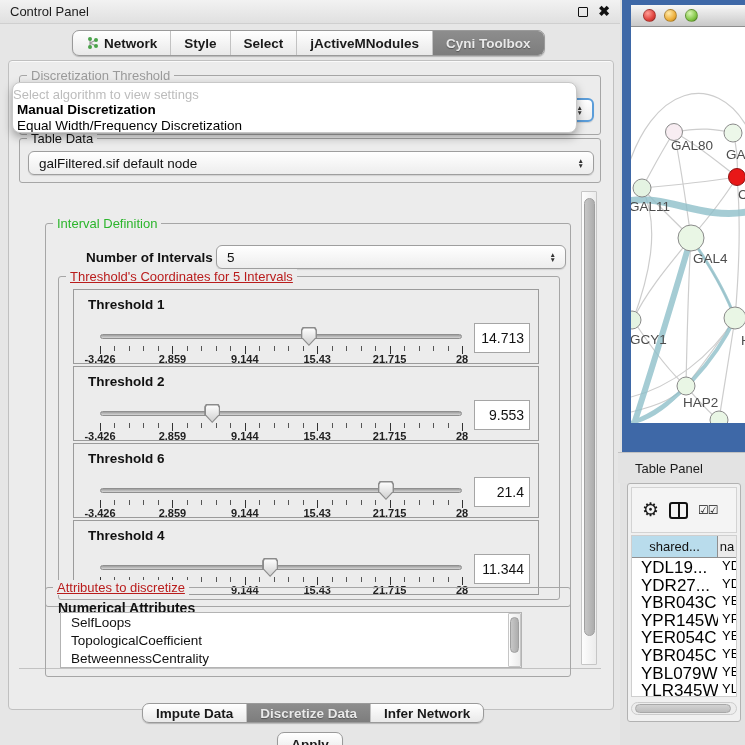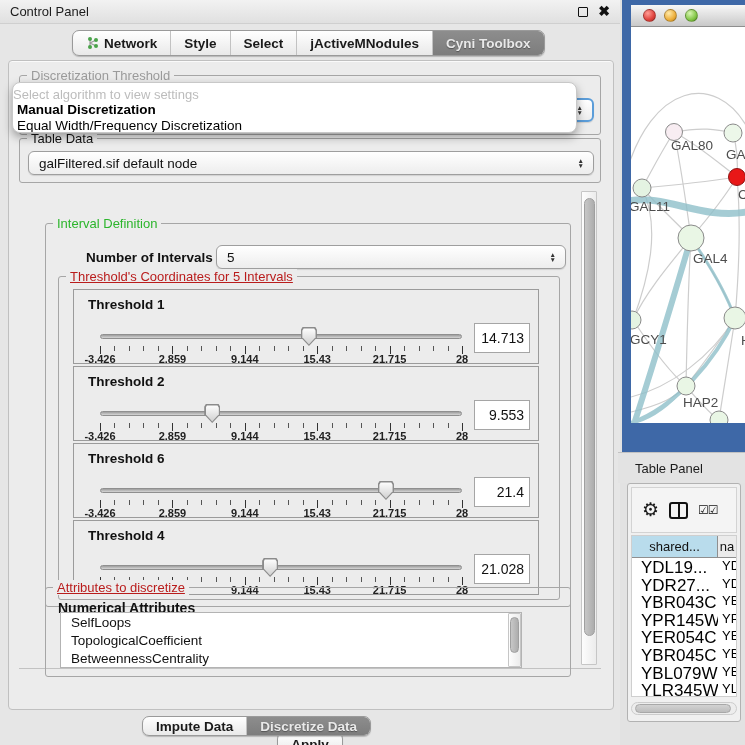--- a/index.html
+++ b/index.html
@@ -13,21 +13,21 @@
   .cp-title { position:absolute; left:10px; top:4px; font-size:13px; color:#1c1c1c; }
   .float-box { position:absolute; right:32px; top:7px; width:10px; height:10px; border:1.6px solid #111; border-radius:1px; }
   .close-x { position:absolute; right:10px; top:3px; font-size:14px; font-weight:bold; color:#111; }
 
   
   .tabgroup { position:absolute; display:flex; border:1px solid #9a9a9a; border-radius:7px; overflow:hidden; background:linear-gradient(#ffffff,#e9e9e9); box-shadow:0 1px 1px rgba(0,0,0,.2); }
   .tabgroup .tab { display:flex; align-items:center; gap:5px; padding:0 13px; font-size:13.5px; font-weight:bold; color:#1a1a1a; border-right:1px solid #c2c2c2; cursor:default; white-space:nowrap; }
   .tabgroup .tab:last-child { border-right:none; }
   .tabgroup .tab.sel { background:linear-gradient(#8d8d8d,#7d7d7d); color:#e9e9e9; text-shadow:0 1px 1px rgba(0,0,0,.35); }
   #top-tabs { left:72px; top:30px; height:26px; }
-  #bottom-tabs { left:142px; top:703px; height:20px; z-index:30;margin-top:13px; }
+  #bottom-tabs { left:142px; top:703px; height:20px; z-index:30; }
 
   .net-ic { width:13px; height:14px; display:inline-block; }
 
   
   .content-panel { position:absolute; left:8px; top:60px; width:606px; height:650px; background:#ececec; border:1px solid #c0c0c0; border-radius:4px; box-shadow:inset 0 1px 0 #fafafa; }
 
   
   .groupbox { position:absolute; border:1px solid #a6a6a6; border-radius:3px; }
   .gb-title { position:absolute; top:-8px; left:7px; background:#ececec; padding:0 4px; font-size:13px; white-space:nowrap; }
   .gb-green { color:#2cb52c; }
@@ -340,21 +340,21 @@
                     <span class="tick major" style="left: 100%;"></span>
                   </div>
                   <div class="tlabels">
                     <span class="tlabel" style="left: 0%;">-3.426</span>
                     <span class="tlabel" style="left: 20%;">2.859</span>
                     <span class="tlabel" style="left: 40%;">9.144</span>
                     <span class="tlabel" style="left: 60%;">15.43</span>
                     <span class="tlabel" style="left: 80%;">21.715</span>
                     <span class="tlabel" style="left: 100%;">28</span>
                   </div>
-                  <div class="thr-value">21.028</div>
+                  <div class="thr-value">11.344</div>
                 </div>
               </div>
           </div>
         </div>
 
         <div class="groupbox" style="left:26px; top:400px; width:526px; height:90px;">
           <span class="gb-title gb-blue">Attributes to discretize</span>
           <span class="sub-label" style="left:12px; top:12px;">Numerical Attributes</span>
           <div class="attr-list" style="left:14px; top:24px; width:462px; height:56px;">
             <div id="attr-items">
@@ -375,20 +375,23 @@
 
       <div class="apply-btn">Apply</div>
     </div>
 
     <div class="tabgroup" id="bottom-tabs">
         <div class="tab">
           <span>Impute Data</span>
         </div>
         <div class="tab sel">
           <span>Discretize Data</span>
+        </div>
+        <div class="tab">
+          <span>Infer Network</span>
         </div>
       </div>
   </div>
 
   <div class="net-window">
     <div class="net-titlebar">
       <span class="light red"></span>
       <span class="light yellow"></span>
       <span class="light green"></span>
     </div>

